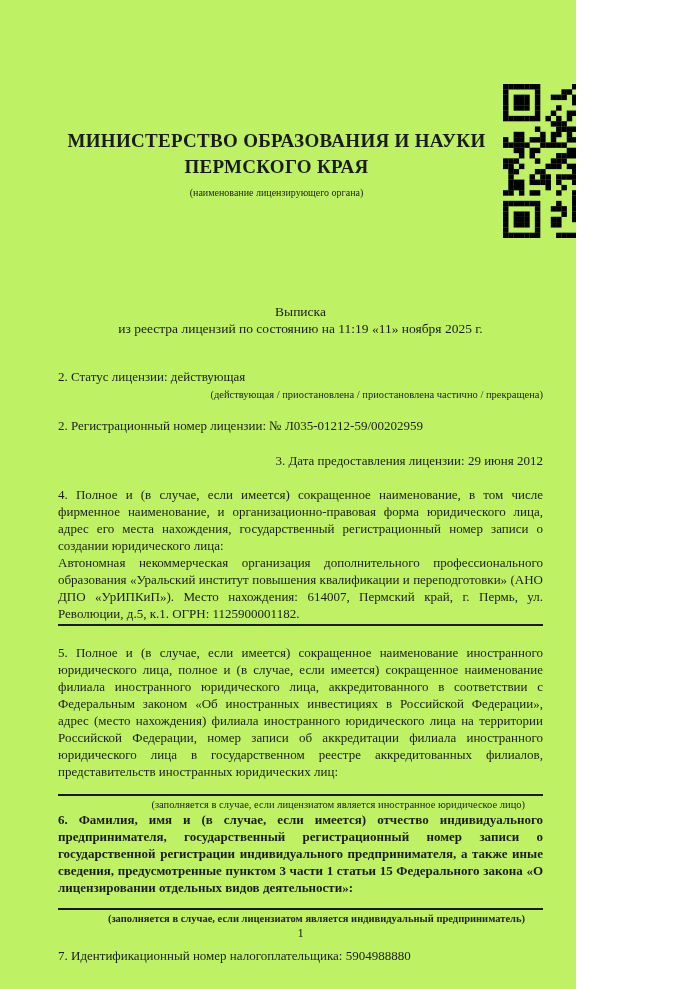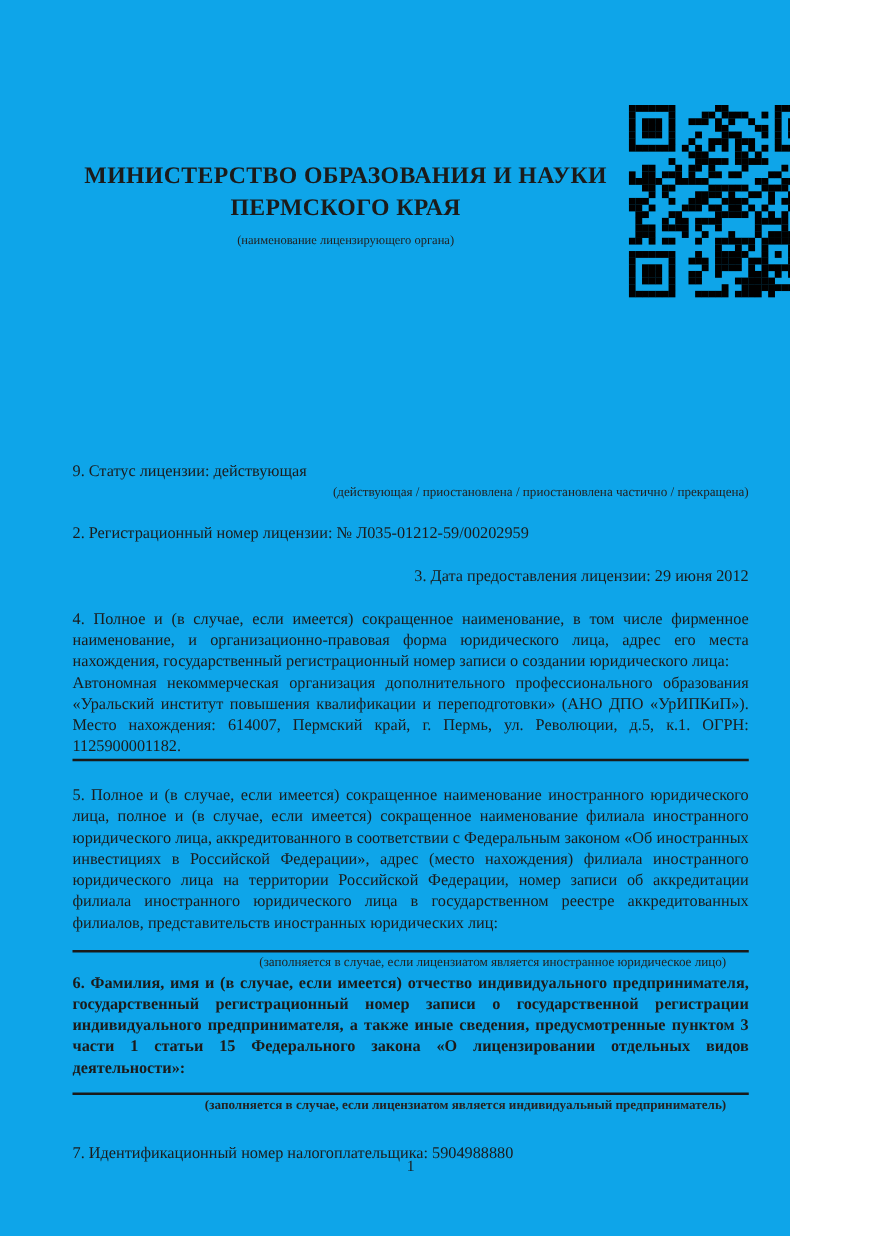--- a/index.html
+++ b/index.html
@@ -1,19 +1,19 @@
 <!DOCTYPE html>
 <html><head>
 <meta charset="utf-8">
 <style>
   html,body{margin:0;padding:0;background:#ffffff;}
   .page{
     position:relative;
-    width:632px;height:989px;
-    background:#0ea5e9;
+    width:576px;height:989px;
+    background:#bef264;
     font-family:"Liberation Serif","DejaVu Serif",serif;
     color:#1b1b1b;
     overflow:hidden;
   }
   
   .ministry{
     position:absolute;left:58px;top:128px;width:437px;
     text-align:center;
   }
   .ministry-name{
@@ -484,24 +484,28 @@
       </svg></div>
 
   <div class="ministry">
     <div class="ministry-name">
       <div>МИНИСТЕРСТВО ОБРАЗОВАНИЯ И НАУКИ</div>
       <div>ПЕРМСКОГО КРАЯ</div>
     </div>
     <div class="ministry-caption">(наименование лицензирующего органа)</div>
   </div>
 
+  <div class="doc-title">
+    <div>Выписка</div>
+    <div>из реестра лицензий по состоянию на 11:19 «11» ноября 2025 г.</div>
+  </div>
 
   <div class="body">
 
-    <div class="item-line">9. Статус лицензии: действующая</div>
+    <div class="item-line">2. Статус лицензии: действующая</div>
     <div class="caption">(действующая / приостановлена / приостановлена частично / прекращена)</div>
 
     <div class="item-line gap-item2">2. Регистрационный номер лицензии: № Л035-01212-59/00202959</div>
 
     <div class="item-line gap-item3">3. Дата предоставления лицензии: 29 июня 2012</div>
 
     <div class="gap-item4">
       <p class="para">4. Полное и (в случае, если имеется) сокращенное наименование, в том числе фирменное наименование, и организационно-правовая форма юридического лица, адрес его места нахождения, государственный регистрационный номер записи о создании юридического лица:</p>
       <p class="para">Автономная некоммерческая организация дополнительного профессионального образования «Уральский институт повышения квалификации и переподготовки» (АНО ДПО «УрИПКиП»). Место нахождения: 614007, Пермский край, г. Пермь, ул. Революции, д.5, к.1. ОГРН: 1125900001182.</p>
       <hr class="rule m4">

